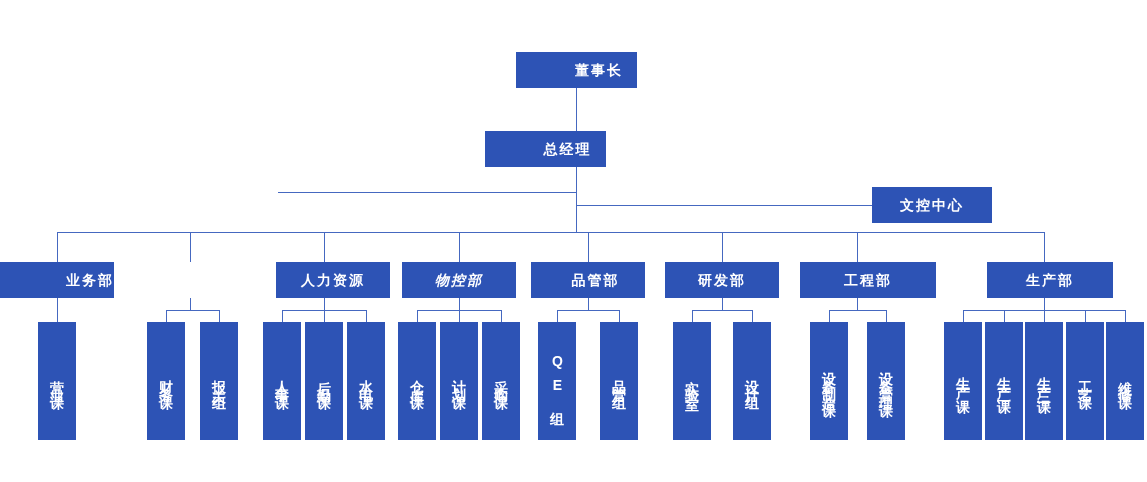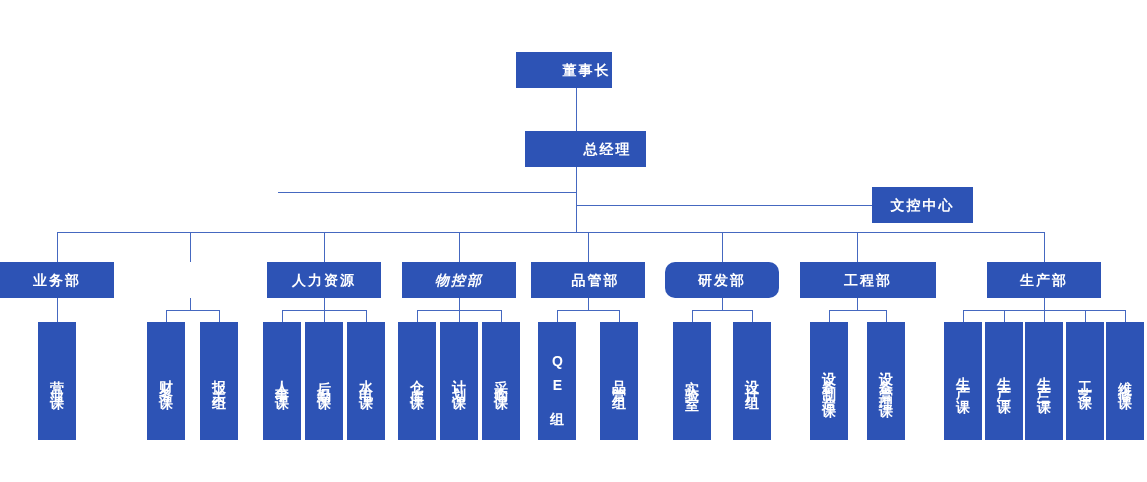--- a/index.html
+++ b/index.html
@@ -21,56 +21,56 @@
   }
   .connector{
     position:absolute;
     background:var(--line-color,#4064bd);
   }
 </style>
 </head>
 <body>
 
 <div id="chart" style="--box-color: #2d53b5; --line-color: #4568c0; --text-color: #ffffff; background: rgb(255, 255, 255);">
-    <div class="node" style="left: 515.5px; top: 52px; width: 96px; height: 36px; padding-left: 46px;">
+    <div class="node" style="left: 515.5px; top: 52px; width: 121px; height: 36px; padding-left: 46px;">
       <span>董事长</span>
     </div>
-    <div class="node" style="left: 525px; top: 131px; width: 121px; height: 36px; padding-left: 44px;">
+    <div class="node" style="left: 485px; top: 131px; width: 121px; height: 36px; padding-left: 44px;">
       <span>总经理</span>
     </div>
     <div class="connector" style="left: 576px; top: 88px; width: 1px; height: 43px;"></div>
     <div class="connector" style="left: 576px; top: 167px; width: 1px; height: 65px;"></div>
     <div class="connector" style="left: 278px; top: 192px; width: 298px; height: 1px;"></div>
-    <div class="node" style="left: 872px; top: 187px; width: 101px; height: 36px;">
+    <div class="node" style="left: 872px; top: 187px; width: 120px; height: 36px;">
       <span>文控中心</span>
     </div>
     <div class="connector" style="left: 576px; top: 205px; width: 296px; height: 1px;"></div>
     <div class="connector" style="left: 57px; top: 232px; width: 987px; height: 1px;"></div>
     <div class="connector" style="left: 57px; top: 232px; width: 1px; height: 30px;"></div>
-    <div class="node" style="left: 0px; top: 262px; width: 114px; height: 36px;">
+    <div class="node" style="left: 0px; top: 262px; width: 114px; height: 36px; justify-content: flex-end;">
       <span>业务部</span>
     </div>
     <div class="connector" style="left: 57px; top: 298px; width: 1px; height: 12px;"></div>
     <div class="connector" style="left: 57px; top: 310px; width: 1px; height: 12px;"></div>
     <div class="node vertical" style="left: 38px; top: 322px; width: 38px; height: 118px;">
       <span>营业课</span>
     </div>
     <div class="connector" style="left: 190px; top: 232px; width: 1px; height: 30px;"></div>
     <div class="connector" style="left: 190px; top: 298px; width: 1px; height: 12px;"></div>
     <div class="connector" style="left: 166px; top: 310px; width: 53px; height: 1px;"></div>
     <div class="connector" style="left: 166px; top: 310px; width: 1px; height: 12px;"></div>
     <div class="node vertical" style="left: 147px; top: 322px; width: 38px; height: 118px;">
       <span>财务课</span>
     </div>
     <div class="connector" style="left: 219px; top: 310px; width: 1px; height: 12px;"></div>
     <div class="node vertical" style="left: 200px; top: 322px; width: 38px; height: 118px;">
       <span>报关组</span>
     </div>
     <div class="connector" style="left: 324px; top: 232px; width: 1px; height: 30px;"></div>
-    <div class="node" style="left: 267px; top: 262px; width: 114px; height: 36px;">
+    <div class="node" style="left: 276px; top: 262px; width: 114px; height: 36px;">
       <span>人力资源</span>
     </div>
     <div class="connector" style="left: 324px; top: 298px; width: 1px; height: 12px;"></div>
     <div class="connector" style="left: 282px; top: 310px; width: 84px; height: 1px;"></div>
     <div class="connector" style="left: 282px; top: 310px; width: 1px; height: 12px;"></div>
     <div class="node vertical" style="left: 263px; top: 322px; width: 38px; height: 118px;">
       <span>人事课</span>
     </div>
     <div class="connector" style="left: 324px; top: 310px; width: 1px; height: 12px;"></div>
     <div class="node vertical" style="left: 305px; top: 322px; width: 38px; height: 118px;">
@@ -106,21 +106,21 @@
     <div class="connector" style="left: 557px; top: 310px; width: 62px; height: 1px;"></div>
     <div class="connector" style="left: 557px; top: 310px; width: 1px; height: 12px;"></div>
     <div class="node vertical" style="left: 538px; top: 322px; width: 38px; height: 118px;">
       <span>QE组</span>
     </div>
     <div class="connector" style="left: 619px; top: 310px; width: 1px; height: 12px;"></div>
     <div class="node vertical" style="left: 600px; top: 322px; width: 38px; height: 118px;">
       <span>品管组</span>
     </div>
     <div class="connector" style="left: 722px; top: 232px; width: 1px; height: 30px;"></div>
-    <div class="node" style="left: 665px; top: 262px; width: 114px; height: 36px; border-radius: 10px;">
+    <div class="node" style="left: 665px; top: 262px; width: 114px; height: 36px;">
       <span>研发部</span>
     </div>
     <div class="connector" style="left: 722px; top: 298px; width: 1px; height: 12px;"></div>
     <div class="connector" style="left: 692px; top: 310px; width: 60px; height: 1px;"></div>
     <div class="connector" style="left: 692px; top: 310px; width: 1px; height: 12px;"></div>
     <div class="node vertical" style="left: 673px; top: 322px; width: 38px; height: 118px;">
       <span>实验室</span>
     </div>
     <div class="connector" style="left: 752px; top: 310px; width: 1px; height: 12px;"></div>
     <div class="node vertical" style="left: 733px; top: 322px; width: 38px; height: 118px;">
@@ -134,21 +134,21 @@
     <div class="connector" style="left: 829px; top: 310px; width: 57px; height: 1px;"></div>
     <div class="connector" style="left: 829px; top: 310px; width: 1px; height: 12px;"></div>
     <div class="node vertical" style="left: 810px; top: 322px; width: 38px; height: 118px;">
       <span>设备制造课</span>
     </div>
     <div class="connector" style="left: 886px; top: 310px; width: 1px; height: 12px;"></div>
     <div class="node vertical" style="left: 867px; top: 322px; width: 38px; height: 118px;">
       <span>设备管理课</span>
     </div>
     <div class="connector" style="left: 1044px; top: 232px; width: 1px; height: 30px;"></div>
-    <div class="node" style="left: 987px; top: 262px; width: 114px; height: 36px;">
+    <div class="node" style="left: 987px; top: 262px; width: 126px; height: 36px;">
       <span>生产部</span>
     </div>
     <div class="connector" style="left: 1044px; top: 298px; width: 1px; height: 12px;"></div>
     <div class="connector" style="left: 963px; top: 310px; width: 162px; height: 1px;"></div>
     <div class="connector" style="left: 963px; top: 310px; width: 1px; height: 12px;"></div>
     <div class="node vertical" style="left: 944px; top: 322px; width: 38px; height: 118px;">
       <span>生产一课</span>
     </div>
     <div class="connector" style="left: 1004px; top: 310px; width: 1px; height: 12px;"></div>
     <div class="node vertical" style="left: 985px; top: 322px; width: 38px; height: 118px;">

